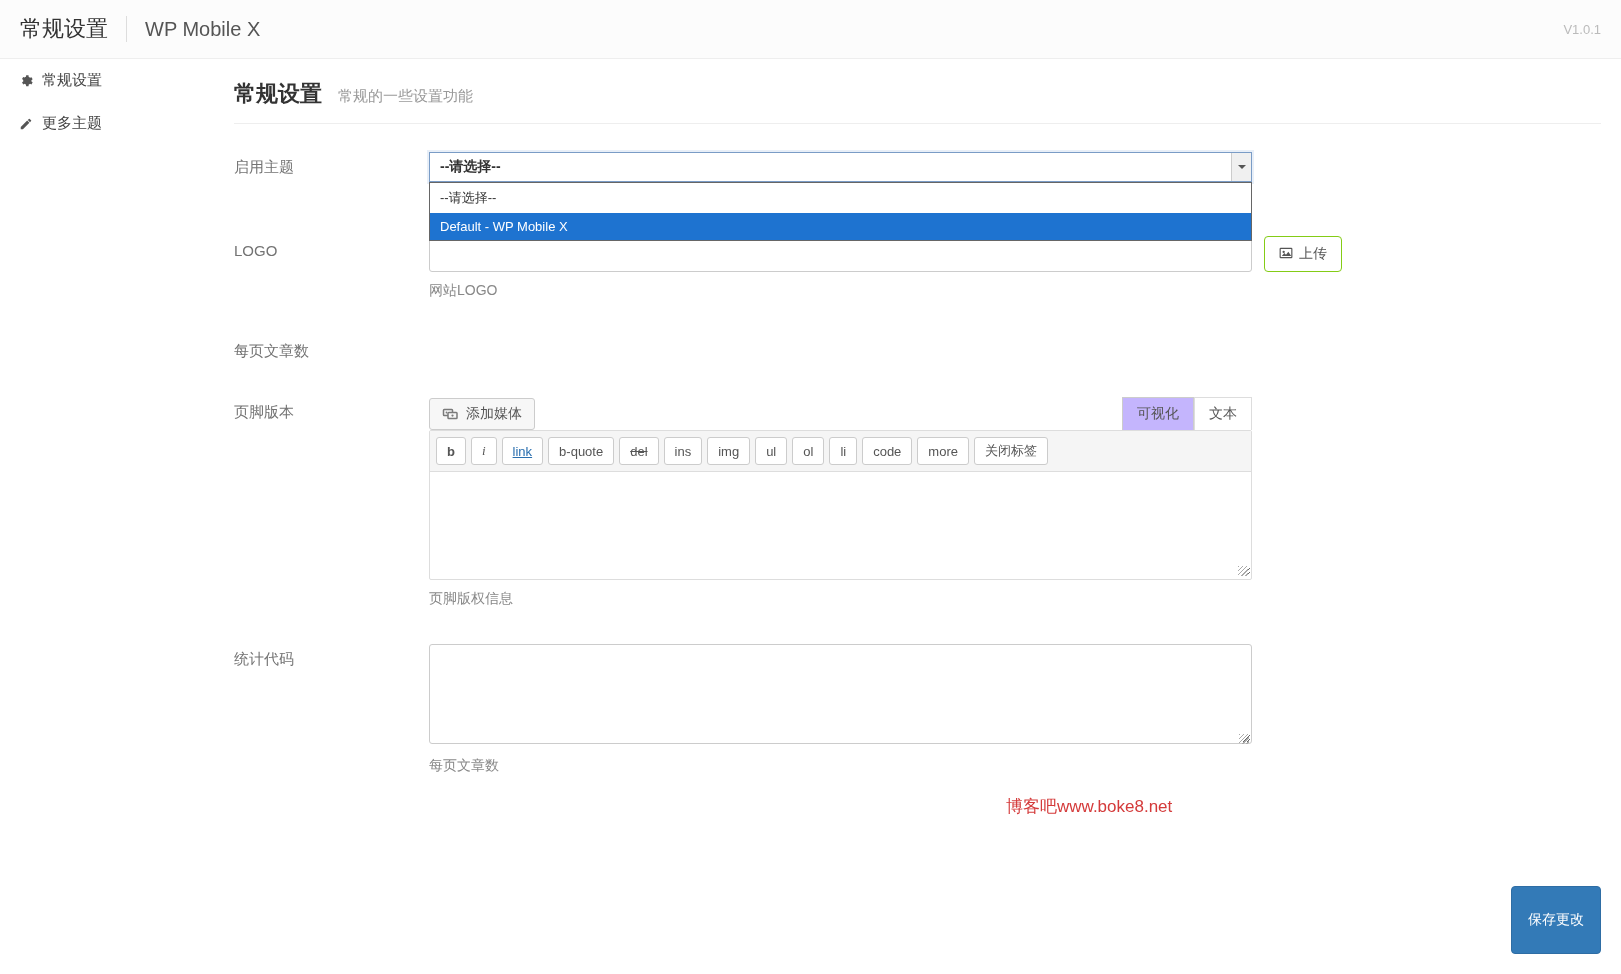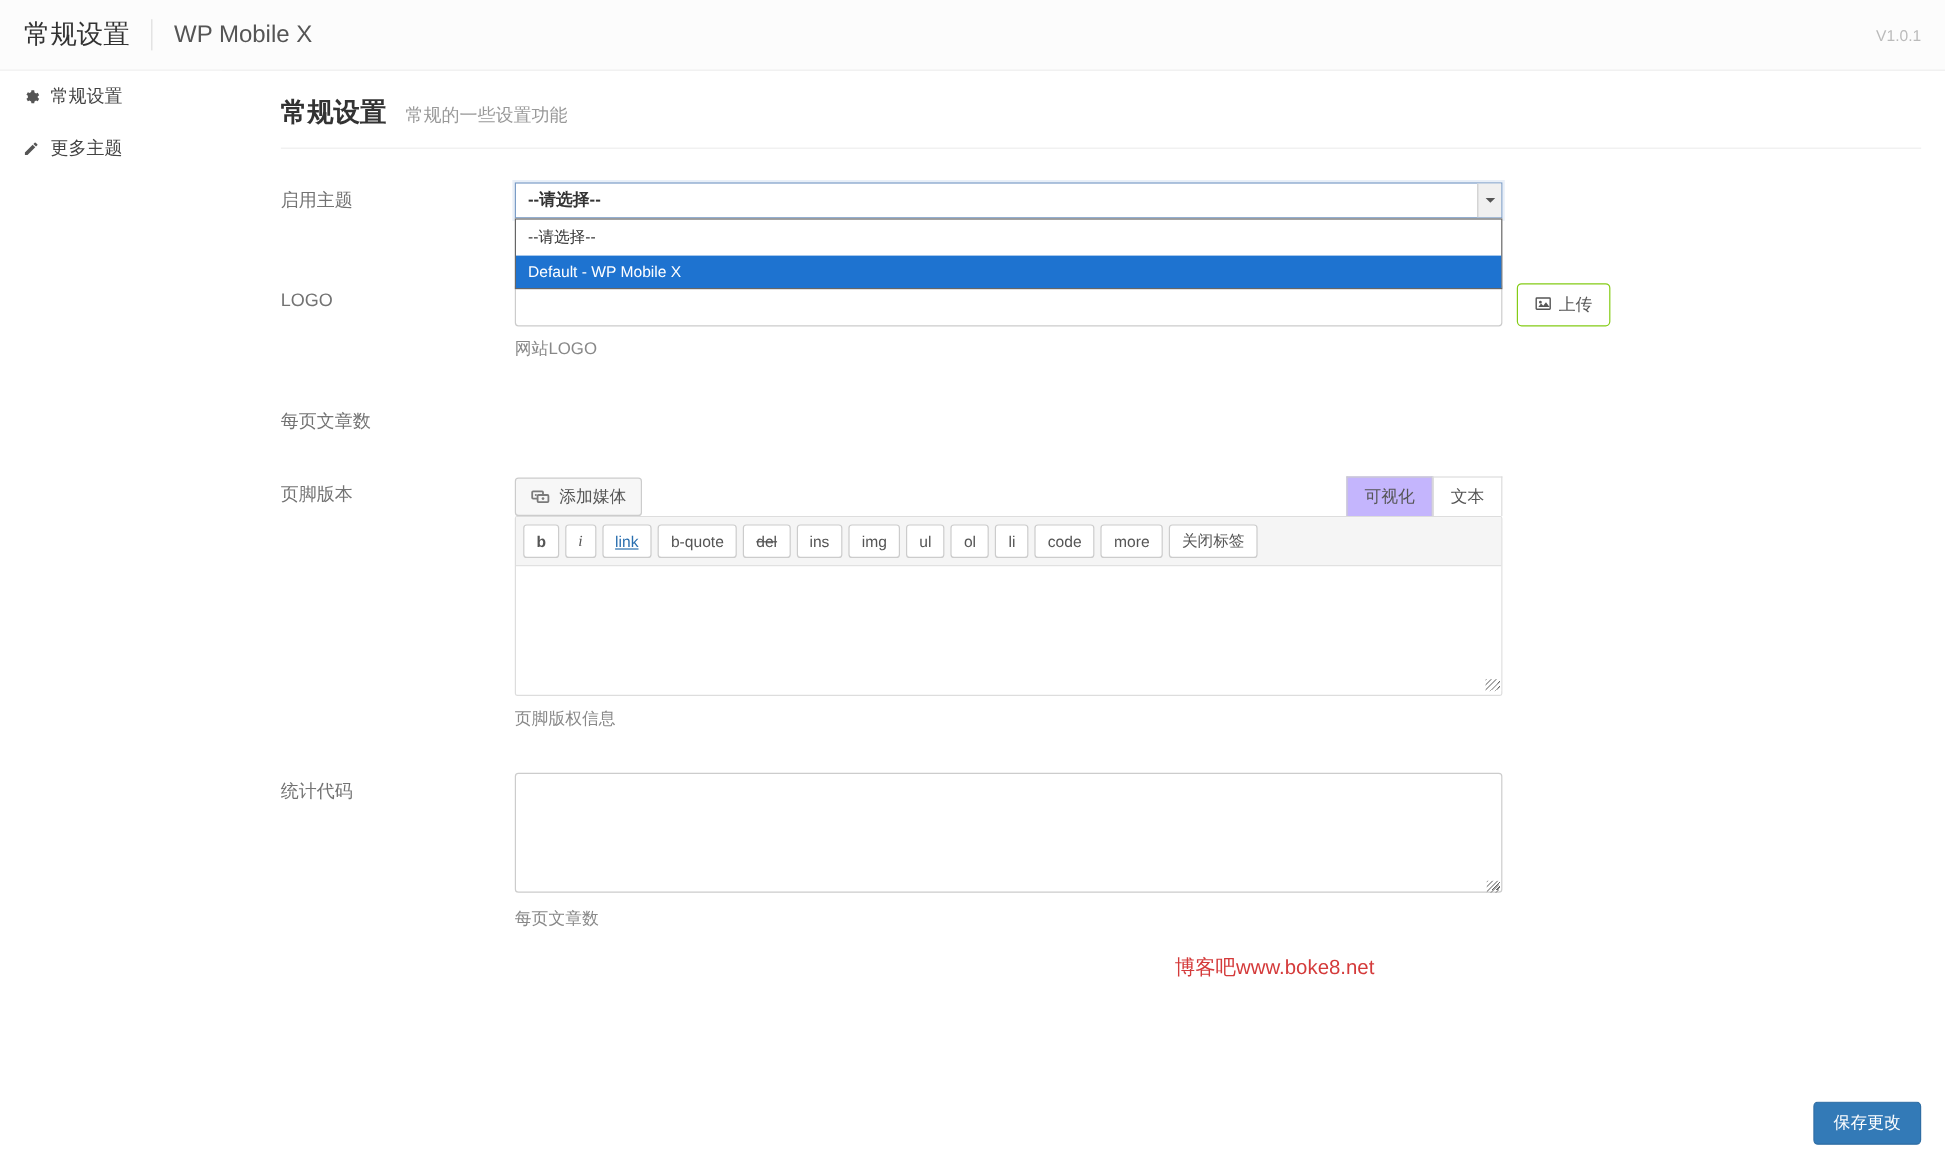--- a/index.html
+++ b/index.html
@@ -70,25 +70,25 @@
 .tb-btn .u { text-decoration: underline; color: #2a6faf; }
 .tb-btn .strike { text-decoration: line-through; }
 .editor-area { width: 100%; height: 104px; border: none; resize: vertical; padding: 8px; font-size: 13px; background: #fff; position: relative; }
 .editor-resize-grip { position: relative; }
 .editor-resize-grip::after { content: ""; position: absolute; right: 3px; bottom: 3px; width: 10px; height: 10px; background: repeating-linear-gradient(135deg, #aaa 0 1px, transparent 1px 3px); pointer-events: none; }
 
 
 .stats-area { width: 100%; max-width: 823px; height: 100px; border: 1px solid #ccc; border-radius: 3px; resize: vertical; padding: 8px; }
 
 
-.watermark { position: absolute; left: 765px; top: 736px; font-size: 17px; color: #d43a3a; pointer-events: none; }
+.watermark { position: absolute; left: 792px; top: 736px; font-size: 17px; color: #d43a3a; pointer-events: none; }
 
 
 .footer-bar { position: fixed; bottom: 20px; right: 20px; }
-.btn-primary { background: #337ab7; color: #fff; border: 1px solid #2e6da4; padding: 8px 16px; border-radius: 4px; font-size: 14px; cursor: pointer; }
+.btn-primary { background: #337ab7; color: #fff; border: 1px solid #2e6da4; padding: 24px 16px; border-radius: 4px; font-size: 14px; cursor: pointer; }
 </style>
 </head>
 <body>
 
 <div class="header">
   <div class="header-left">
     <div class="header-title">常规设置</div>
     <div class="header-divider"></div>
     <div class="header-sub">WP Mobile X</div>
   </div>

